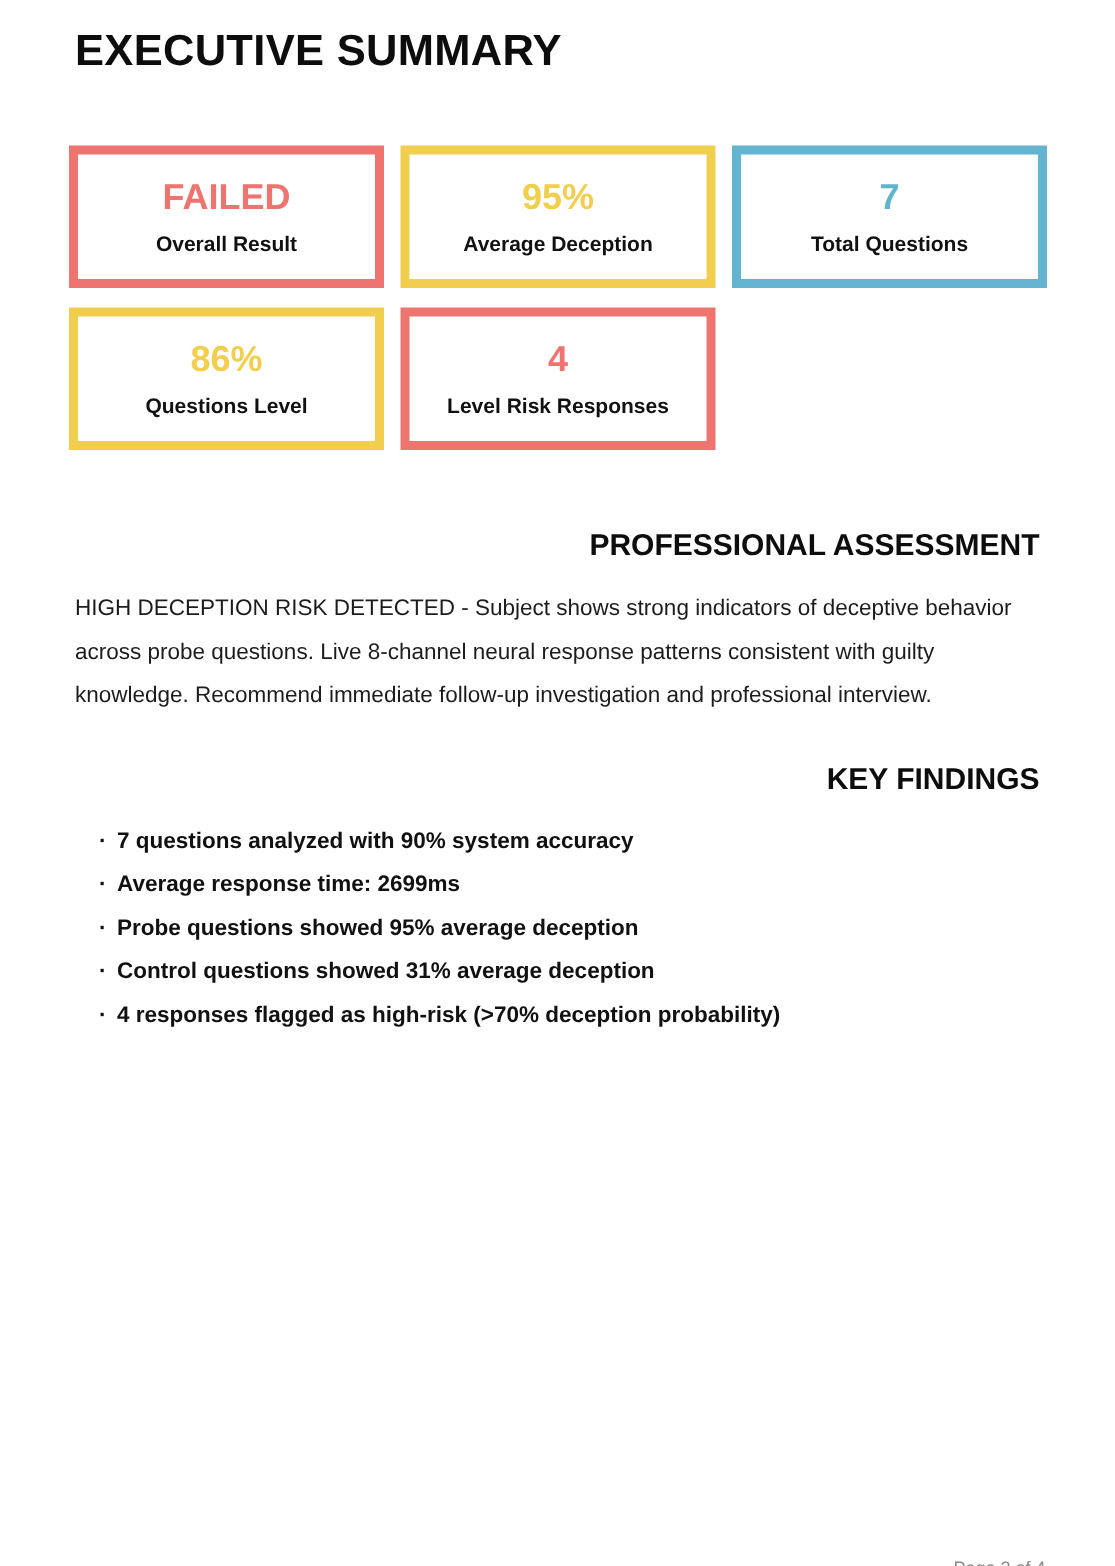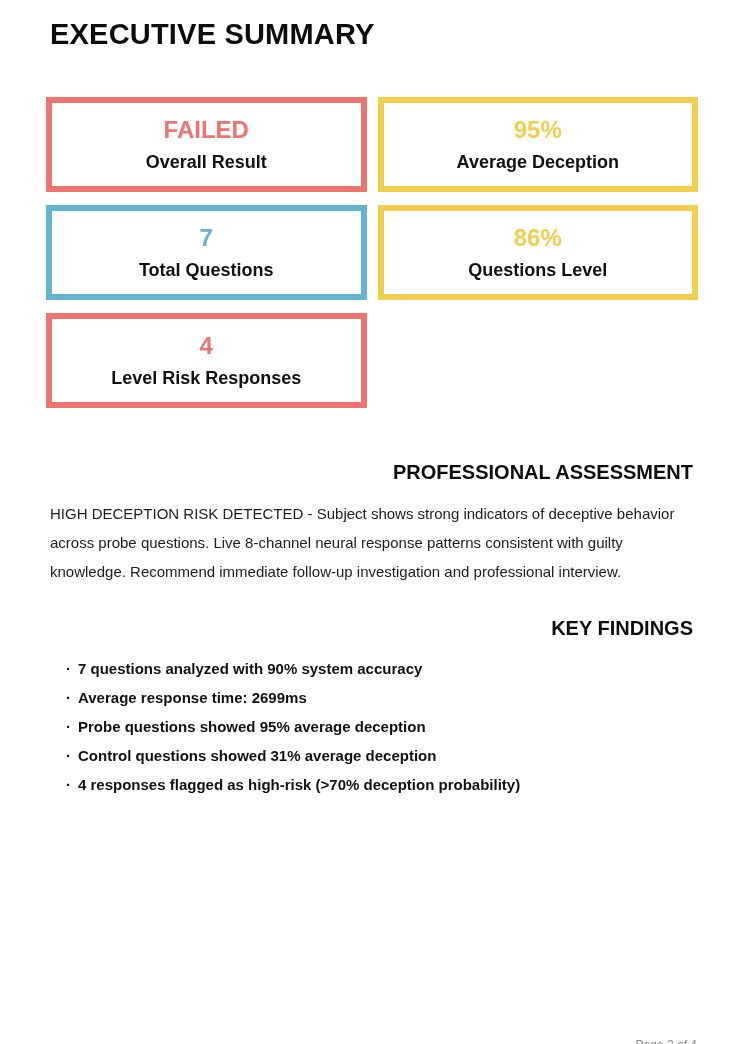--- a/index.html
+++ b/index.html
@@ -17,41 +17,41 @@
     margin: 18px 50px 0 50px;
     font-size: 29px;
     font-weight: bold;
     letter-spacing: 0.2px;
     color: #0d0d0d;
   }
 
   .metrics-grid {
     margin: 46px 45px 0 46px;
     display: grid;
-    grid-template-columns: repeat(2, 1fr);
+    grid-template-columns: repeat(3, 1fr);
     column-gap: 11px;
     row-gap: 13px;
   }
   .metric-card {
     height: 95px;
     background: #ffffff;
     border: 6px solid #cccccc; 
     display: flex;
     flex-direction: column;
     align-items: center;
     justify-content: center;
   }
   .metric-value {
     font-size: 24px;
     font-weight: bold;
     line-height: 1;
     margin-bottom: 11px;
   }
   .metric-label {
-    font-size: 18px;
+    font-size: 14px;
     font-weight: bold;
     color: #111111;
     line-height: 1;
   }
 
   .section-heading {
     margin: 0 50px;
     font-size: 20px;
     font-weight: bold;
     color: #0d0d0d;

